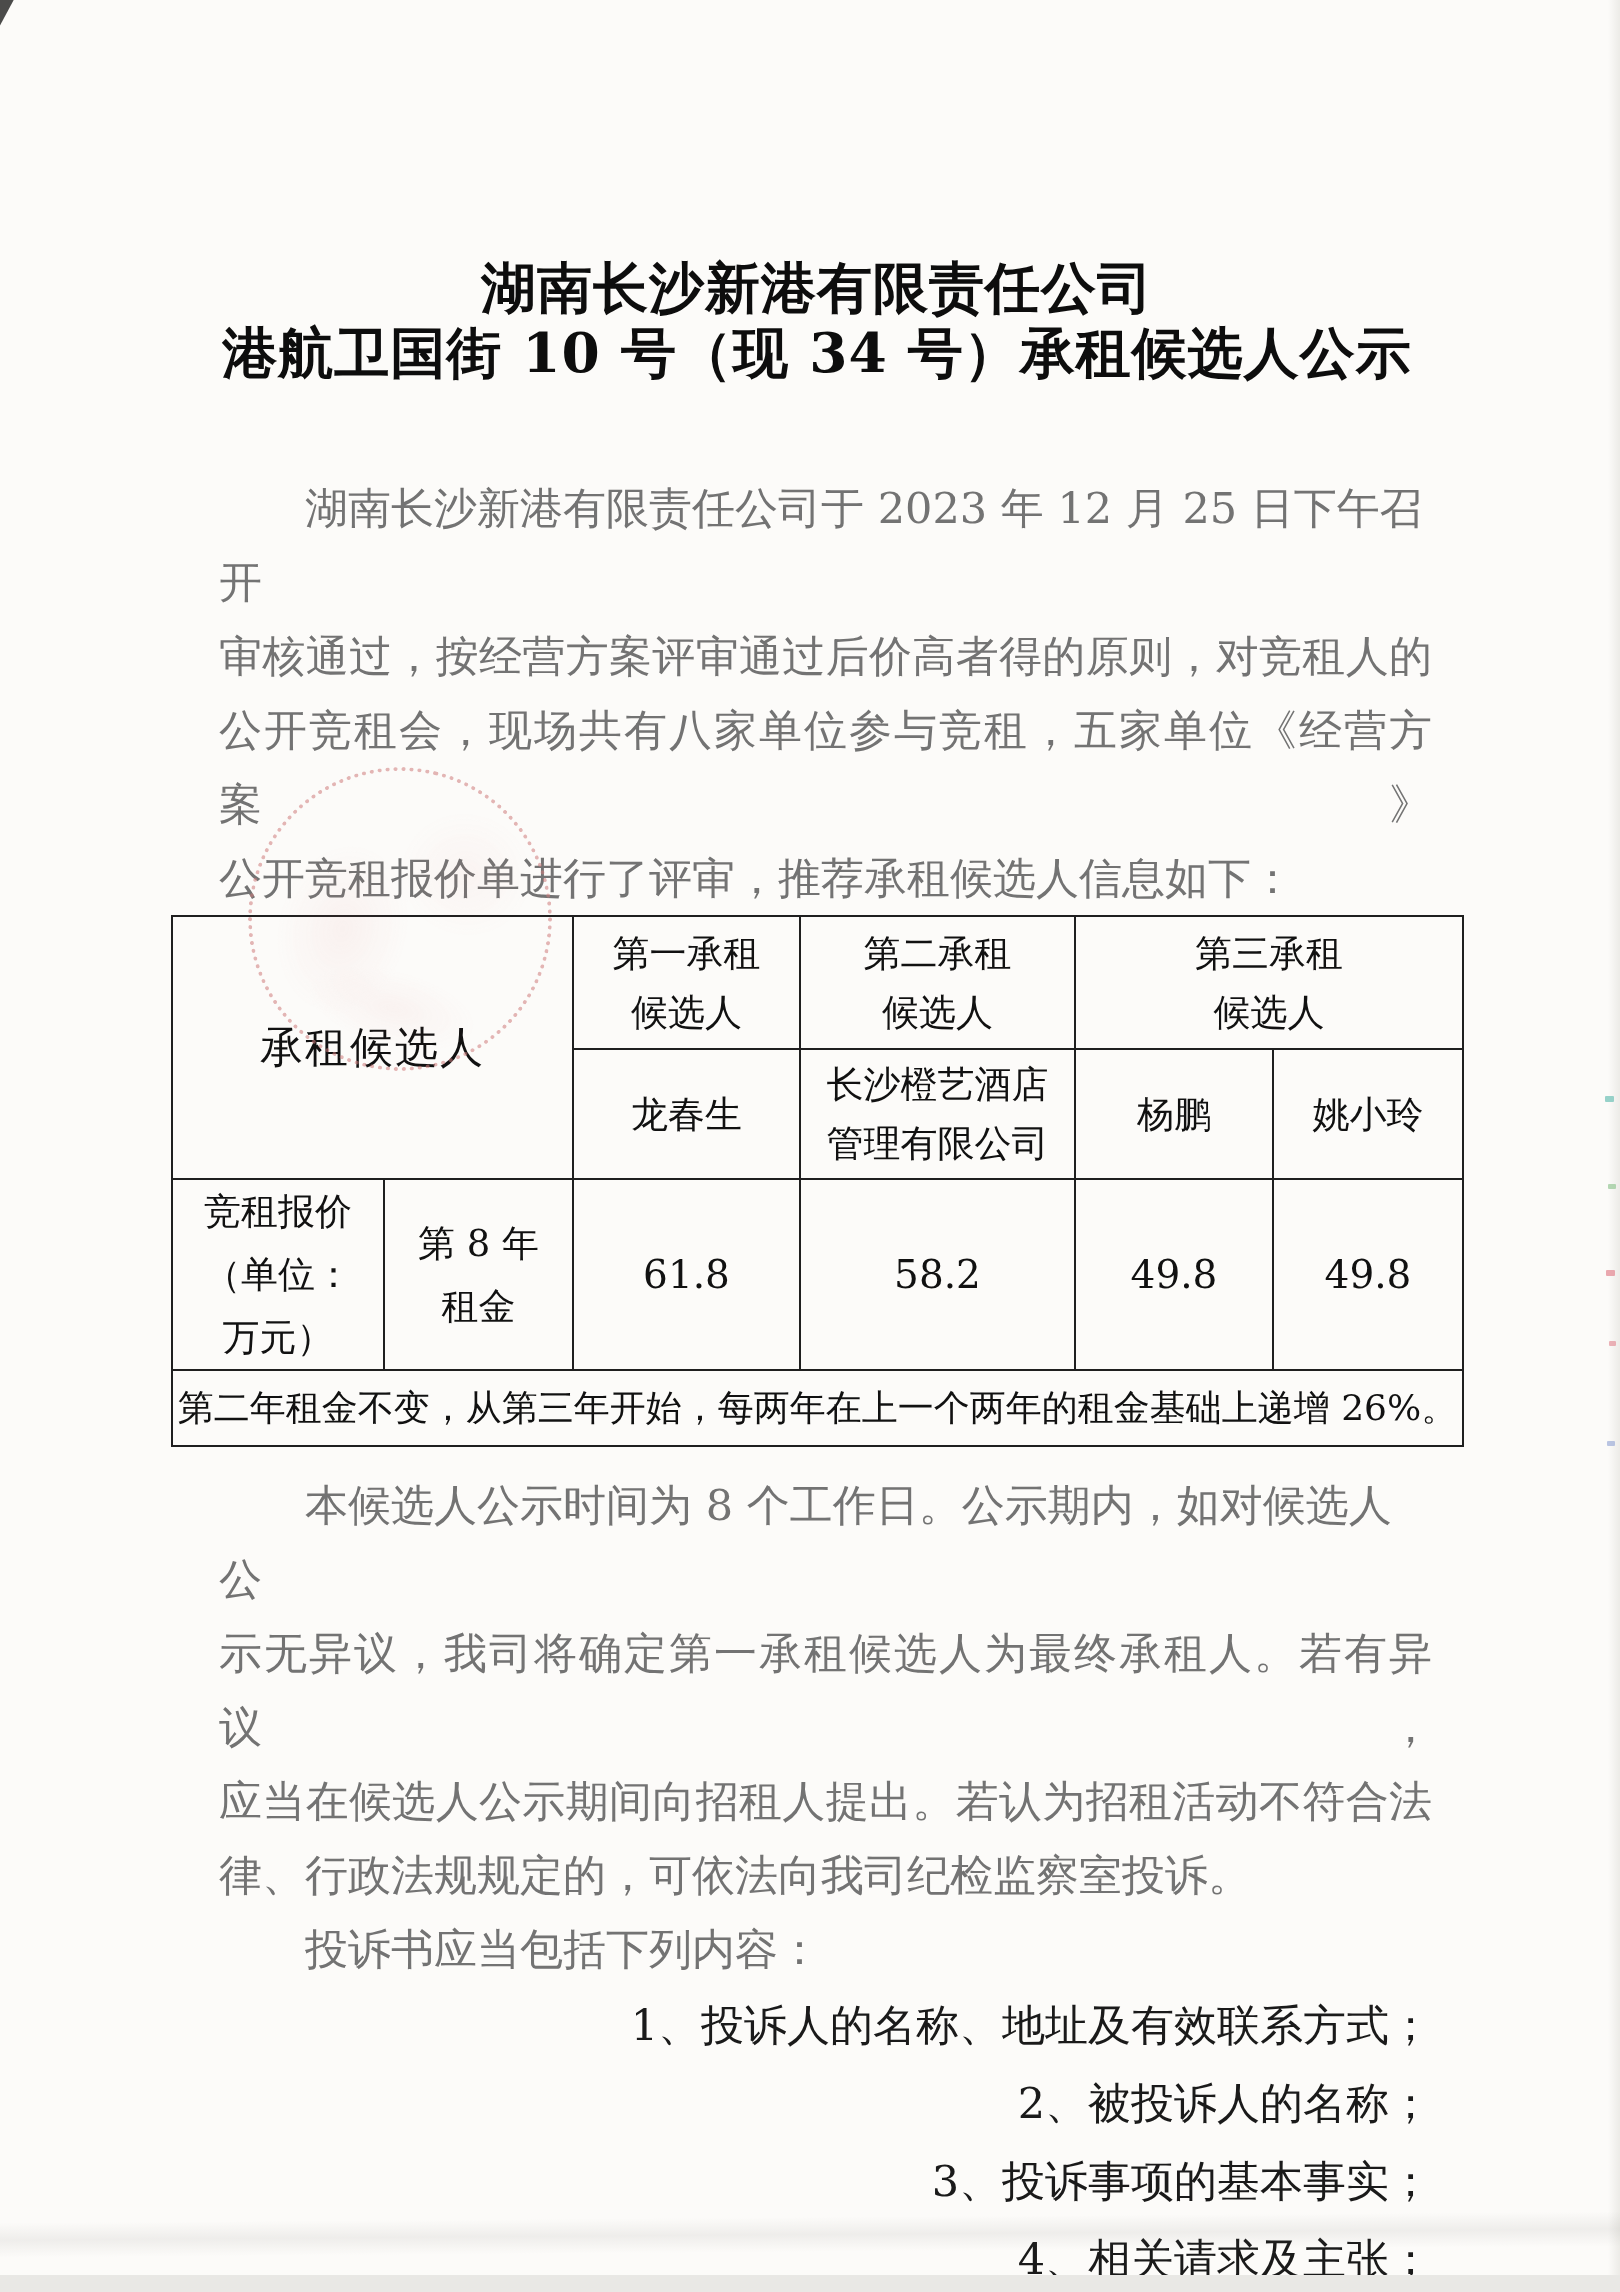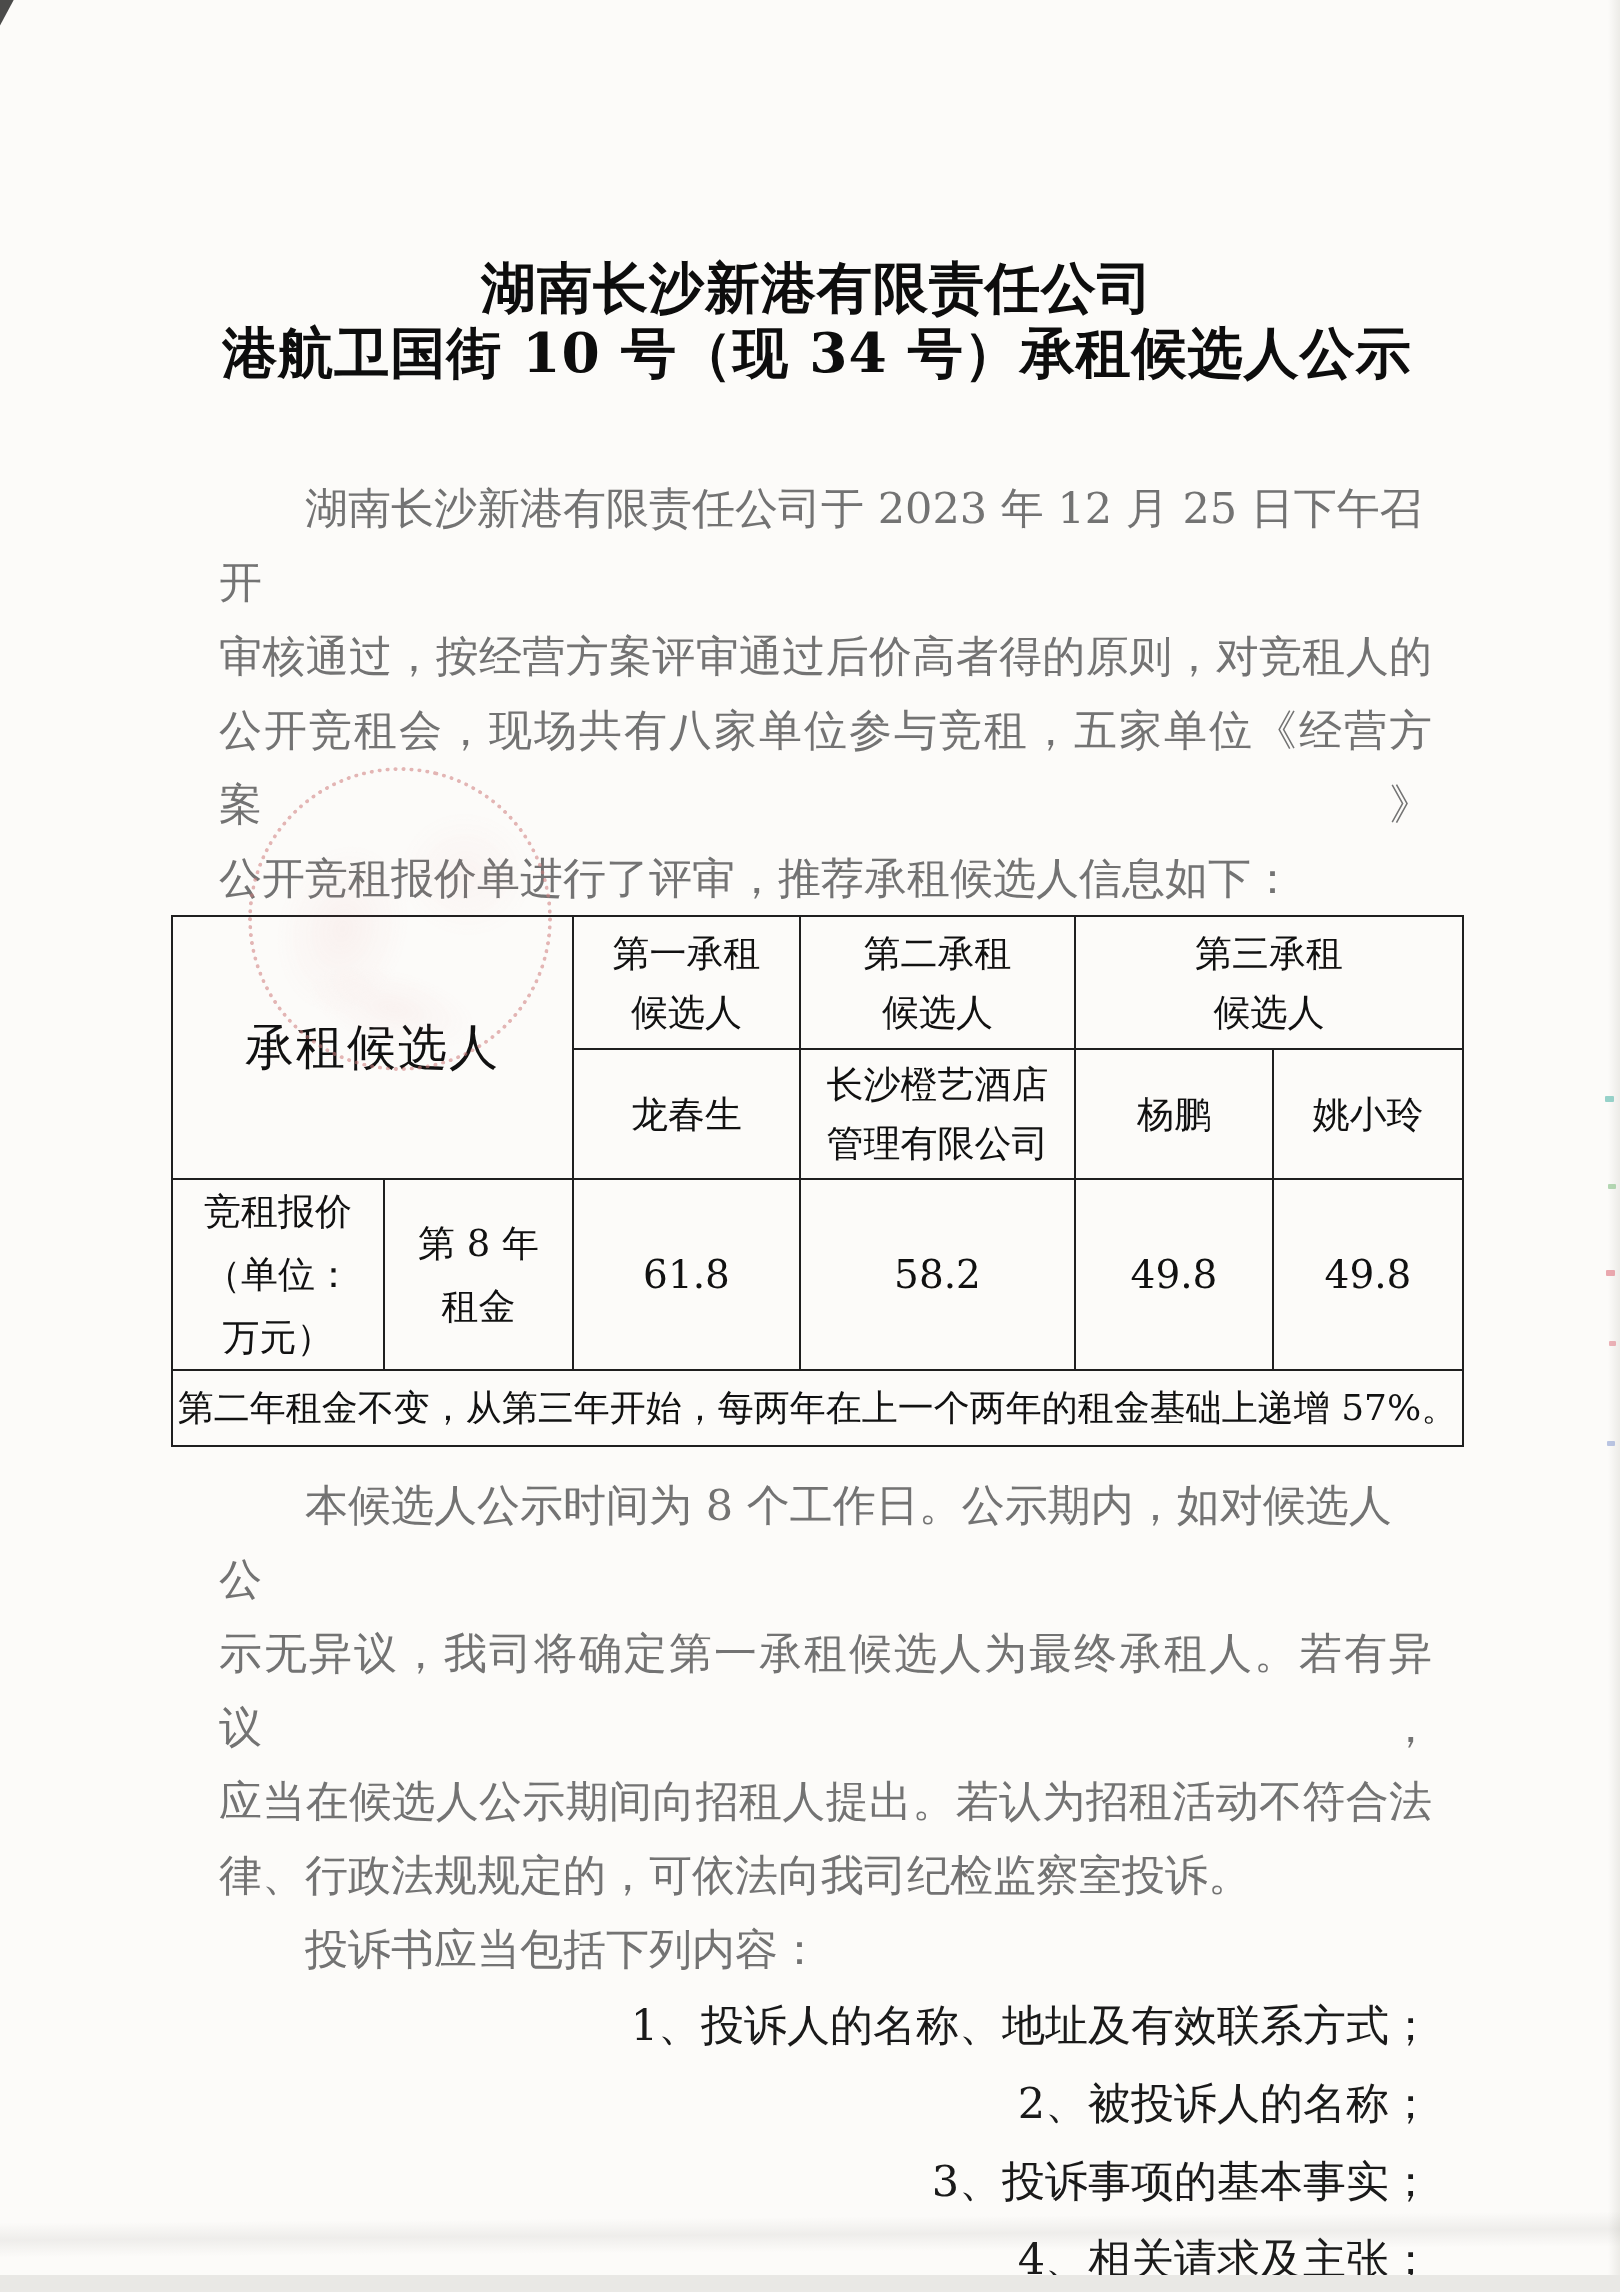--- a/index.html
+++ b/index.html
@@ -32,21 +32,21 @@
   .bid-table{
     border-collapse:collapse;table-layout:fixed;width:1292px;margin-top:0;
     font-size:37px;color:#111;
   }
   .bid-table td{border:2.9px solid #1f1f1f;text-align:center;vertical-align:middle;padding:0;}
   .r1 td{height:131px;}
   .r2 td{height:128px;}
   .r3 td{height:189px;}
   .rank div{line-height:59px;}
   .name div{line-height:59px;}
-  .corner{font-size:49px;letter-spacing:2px;border-radius:11px;}
+  .corner{font-size:43px;letter-spacing:2px;border-radius:11px;}
   .price-label{text-align:left;padding-left:9.8px;}
   .price-label div{line-height:63px;}
   .year-label div{line-height:63px;}
   .val{font-size:39px;font-family:"DejaVu Serif","Liberation Serif",serif;}
   .note-cell{
     height:74px;border-top-width:4.9px;font-size:36px;text-align:left;
     padding:0 7.8px;white-space:nowrap;
   }
 
   
@@ -145,21 +145,21 @@
           <td class="year-label">
             <div>第 8 年</div>
             <div>租金</div>
           </td>
           <td class="val">61.8</td>
           <td class="val">58.2</td>
           <td class="val">49.8</td>
           <td class="val">49.8</td>
         </tr>
         <tr class="r4">
-          <td class="note-cell" colspan="6">第二年租金不变，从第三年开始，每两年在上一个两年的租金基础上递增 57%。</td>
+          <td class="note-cell" colspan="6">第二年租金不变，从第三年开始，每两年在上一个两年的租金基础上递增 26%。</td>
         </tr>
       </tbody>
     </table>
 
     <div class="para notice">
       <div class="line indent">本候选人公示时间为 8 个工作日。公示期内，如对候选人公</div>
       <div class="line fill">示无异议，我司将确定第一承租候选人为最终承租人。若有异议，</div>
       <div class="line fill">应当在候选人公示期间向招租人提出。若认为招租活动不符合法</div>
       <div class="line">律、行政法规规定的，可依法向我司纪检监察室投诉。</div>
     </div>

